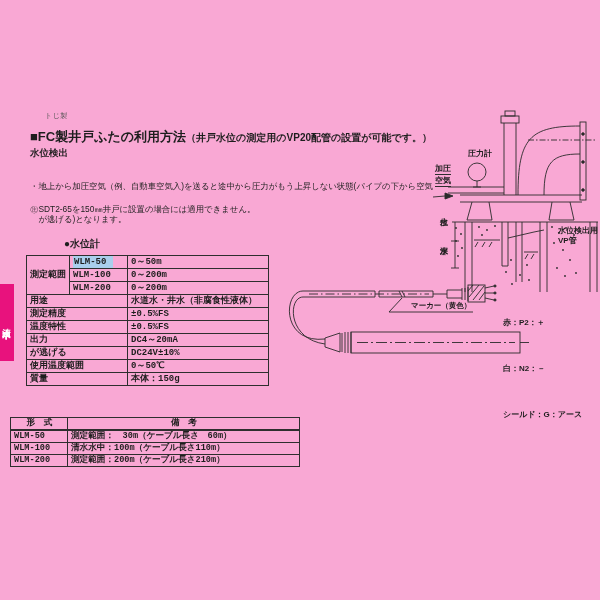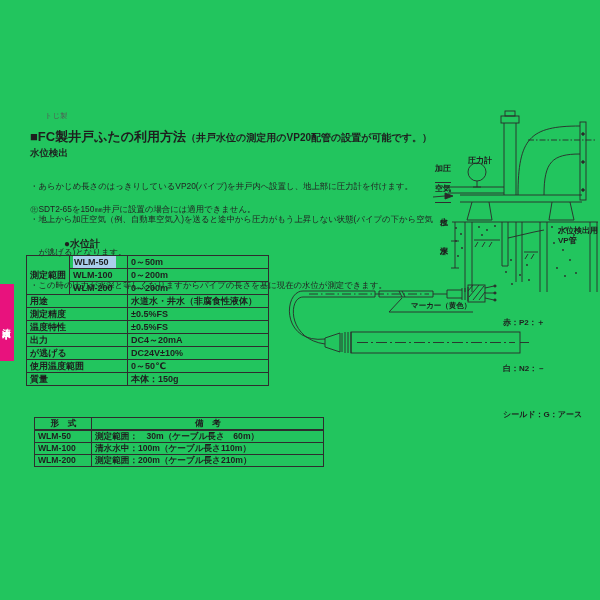--- a/index.html
+++ b/index.html
@@ -1,18 +1,18 @@
 <!DOCTYPE html>
 <html><head>
 <meta charset="utf-8">
 <style>
   * { margin:0; padding:0; box-sizing:border-box; }
   html,body { background:#fff; }
   body { font-family:"Liberation Sans","DejaVu Sans",sans-serif; color:#1e1e1e; }
-  #canvas { position:relative; width:600px; height:600px; background:#22c55e;
+  #canvas { position:relative; width:600px; height:600px; background:#f9a8d4;
             outline:1px solid #e3e3e3; overflow:hidden; }
 
   .abs { position:absolute; }
 
   
   .fragment { left:45px; top:111px; font-size:7px; color:#555; letter-spacing:.5px; }
   .title-line { left:30px; top:127px; white-space:nowrap; }
   .title-main { font-size:13px; font-weight:700; }
   .title-note { font-size:10px; font-weight:700; }
   .subtitle { left:30px; top:147px; font-size:9.5px; font-weight:700; }
@@ -22,51 +22,49 @@
   
   .side-tab { left:0; top:284px; width:14px; height:77px; background:#e8127d;
               color:#fff; display:flex; align-items:center; justify-content:center;
               writing-mode:vertical-rl; text-orientation:upright;
               font-size:8.5px; font-weight:700; letter-spacing:1px; }
 
   
   table { border-collapse:collapse; table-layout:fixed; }
   td,th { border:1px solid #2e2e2e; font-size:9px; font-weight:700;
           height:13px; line-height:12px; padding:0 2px 0 3px; text-align:left;
-          overflow:hidden; white-space:nowrap; }
+          overflow:hidden; white-space:nowrap;font-family:Liberation Mono, monospace; }
   .spec-table { left:26px; top:255px; width:242px; }
-  .model-table { left:34px; top:417px; width:289px; }
+  .model-table { left:10px; top:417px; width:289px; }
   .model-table td, .model-table th { font-size:8.6px; height:11px; line-height:11px; }
   .model-table th { text-align:center; border-bottom:2px solid #2e2e2e; }
   .hl { background:#a9cfec; display:inline-block; padding:0 7px 0 1px; }
 
   
   svg { position:absolute; overflow:visible; }
   .well-svg { left:432px; top:110px; }
   .sensor-svg { left:283px; top:272px; }
   .dlabel { font-size:8px; font-weight:700; white-space:nowrap; color:#1e1e1e; }
   .vlabel { writing-mode:vertical-rl; text-orientation:upright; font-size:8px; font-weight:700; letter-spacing:1px; }
-  .underlined { border-bottom:1px solid #2e2e2e; padding-bottom:8px; }
+  .underlined { border-bottom:1px solid #2e2e2e; padding-bottom:0px; }
   .wiring div { font-size:8px; font-weight:700; line-height:13px; white-space:nowrap;margin-top:33px; }
 </style>
 </head>
 <body>
 
 <div id="canvas">
 
   <div class="abs fragment">トじ製</div>
   <div class="abs title-line">
     <span class="title-main">■FC製井戸ふたの利用方法</span><span class="title-note">（井戸水位の測定用のVP20配管の設置が可能です。）</span>
   </div>
   <div class="abs subtitle">水位検出</div>
   <div class="abs bullets">
-    <div>・あらかじめ長さのはっきりしているVP20(パイプ)を井戸内へ設置し、地上部に圧力計を付けます。</div>
     <div>・地上から加圧空気（例、自動車空気入)を送ると途中から圧力がもう上昇しない状態(パイプの下から空気</div>
     <div>　が逃げる)となります。</div>
-    <div>・この時の圧力が水深と等しくなりますからパイプの長さを基に現在の水位が測定できます。</div>
   </div>
   <div class="abs note">㊟SDT2-65を150㎜井戸に設置の場合には適用できません。</div>
 
   <div class="abs side-tab">清水水中</div>
 
   <div class="abs" style="left:28px; top:237px; font-size:10px; font-weight:700;margin-left:36px;">●水位計</div>
 
   <table class="abs spec-table">
     <colgroup>
         <col style="width:43px">
@@ -224,21 +222,21 @@
         <circle cx="79" cy="150" r="0.9"></circle>
           <circle cx="95" cy="155" r="0.9"></circle>
           <circle cx="74" cy="162" r="0.9"></circle>
           <circle cx="88" cy="165" r="0.9"></circle>
           <circle cx="97" cy="170" r="0.9"></circle>
           <circle cx="80" cy="174" r="0.9"></circle>
       </g>
     </g>
   </svg>
 
-  <div class="abs dlabel" style="left:468px; top:148px;margin-top:7px;">圧力計</div>
+  <div class="abs dlabel" style="left:468px; top:148px;">圧力計</div>
   <div class="abs" style="left:435px; top:163px;">
     <div class="dlabel underlined">加圧</div>
     <div class="dlabel underlined">空気</div>
   </div>
   <div class="abs vlabel" style="left:437px; top:211px;">水位</div>
   <div class="abs vlabel" style="left:437px; top:240px;">水深</div>
   <div class="abs" style="left:546px; top:226px; line-height:10px;margin-left:12px;">
     <div class="dlabel">水位検出用</div>
     <div class="dlabel">VP管</div>
   </div>

